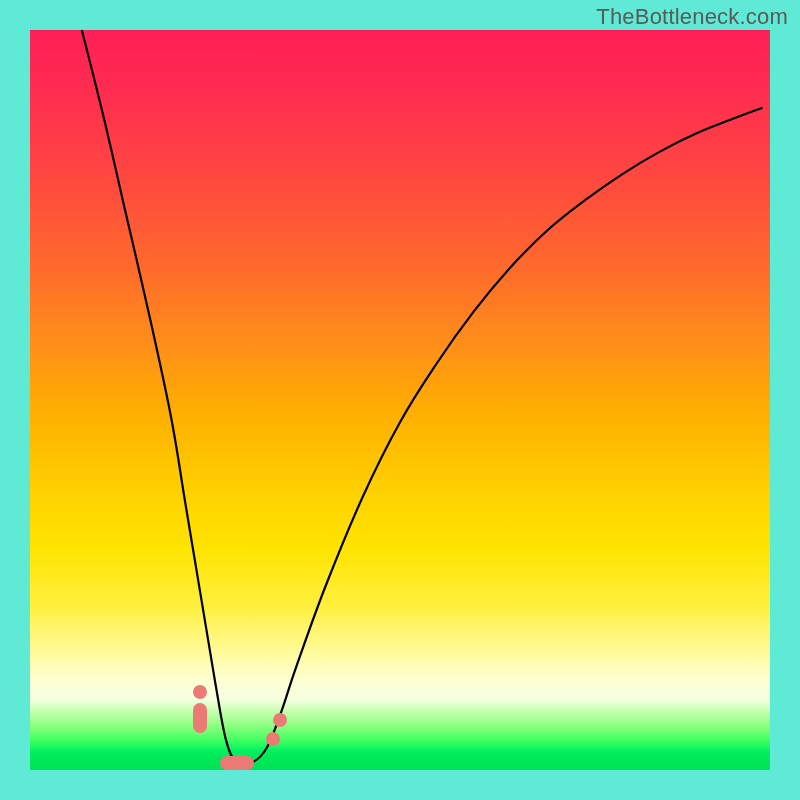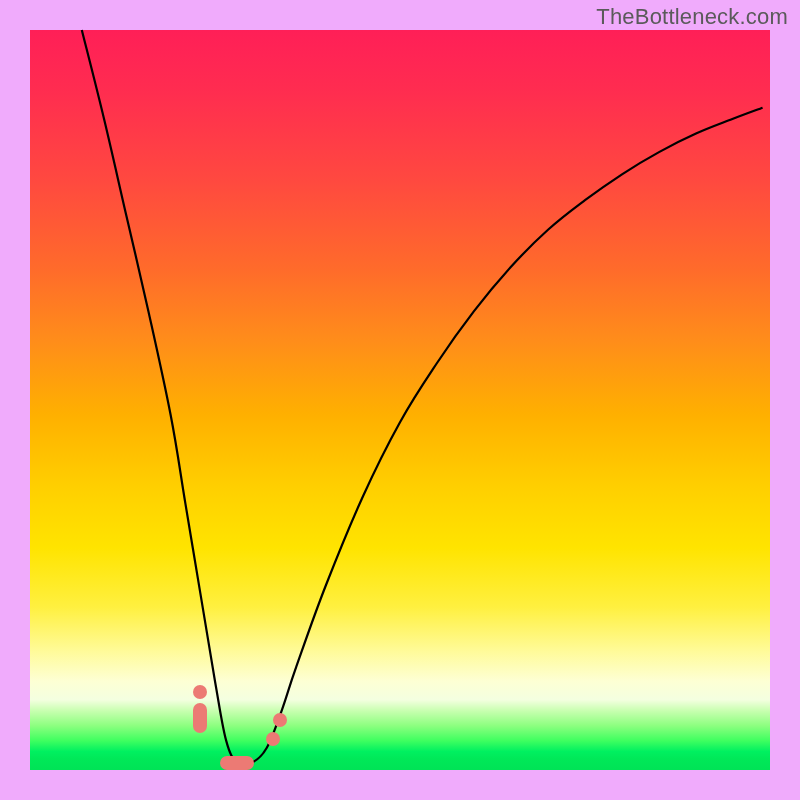--- a/index.html
+++ b/index.html
@@ -7,21 +7,21 @@
     padding: 0;
     width: 800px;
     height: 800px;
     background: #000;
     overflow: hidden;
   }
   .wrap {
     position: relative;
     width: 800px;
     height: 800px;
-    background: #f0abfc;
+    background: #5eead4;
   }
   .plot {
     position: absolute;
     left: 30px;
     top: 30px;
     width: 740px;
     height: 740px;
     
     background: linear-gradient(
       to bottom,

